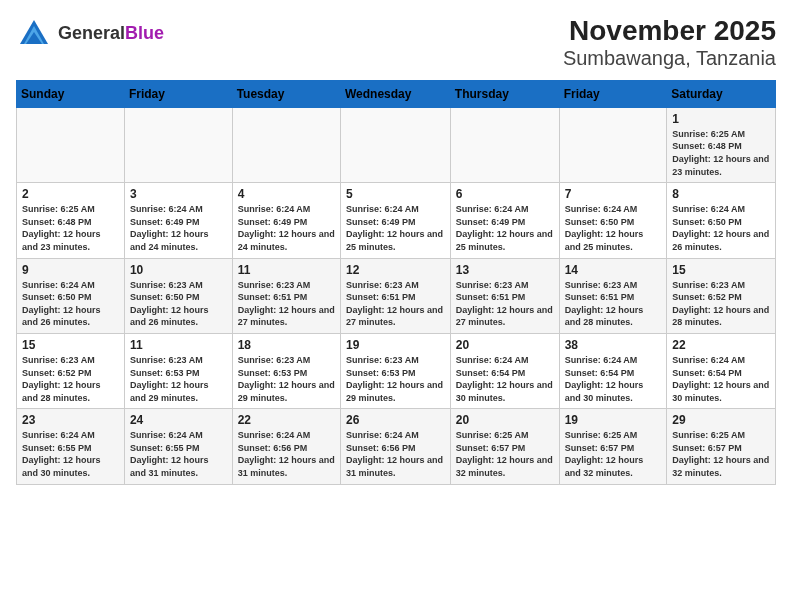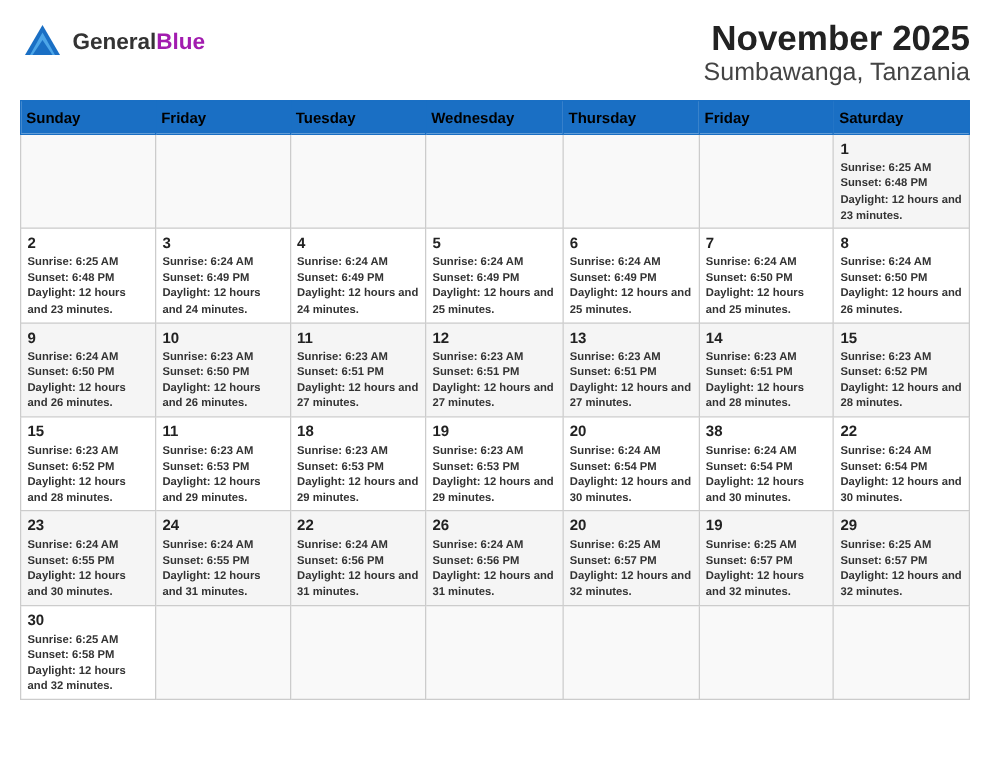--- a/index.html
+++ b/index.html
@@ -303,28 +303,14 @@
 Sunset: 6:57 PM
 Daylight: 12 hours and 32 minutes.</div>
         </td>
         <td>
           <span class="day-num">29</span>
           <div class="cell-info" style="white-space: pre-line;">Sunrise: 6:25 AM
 Sunset: 6:57 PM
 Daylight: 12 hours and 32 minutes.</div>
         </td>
       </tr>
-      <tr>
-        <td>
-          <span class="day-num">30</span>
-          <div class="cell-info" style="white-space: pre-line;">Sunrise: 6:25 AM
-Sunset: 6:58 PM
-Daylight: 12 hours and 32 minutes.</div>
-        </td>
-        <td class="empty"></td>
-        <td class="empty"></td>
-        <td class="empty"></td>
-        <td class="empty"></td>
-        <td class="empty"></td>
-        <td class="empty"></td>
-      </tr>
     </tbody>
 </table>
 
 </body></html>

